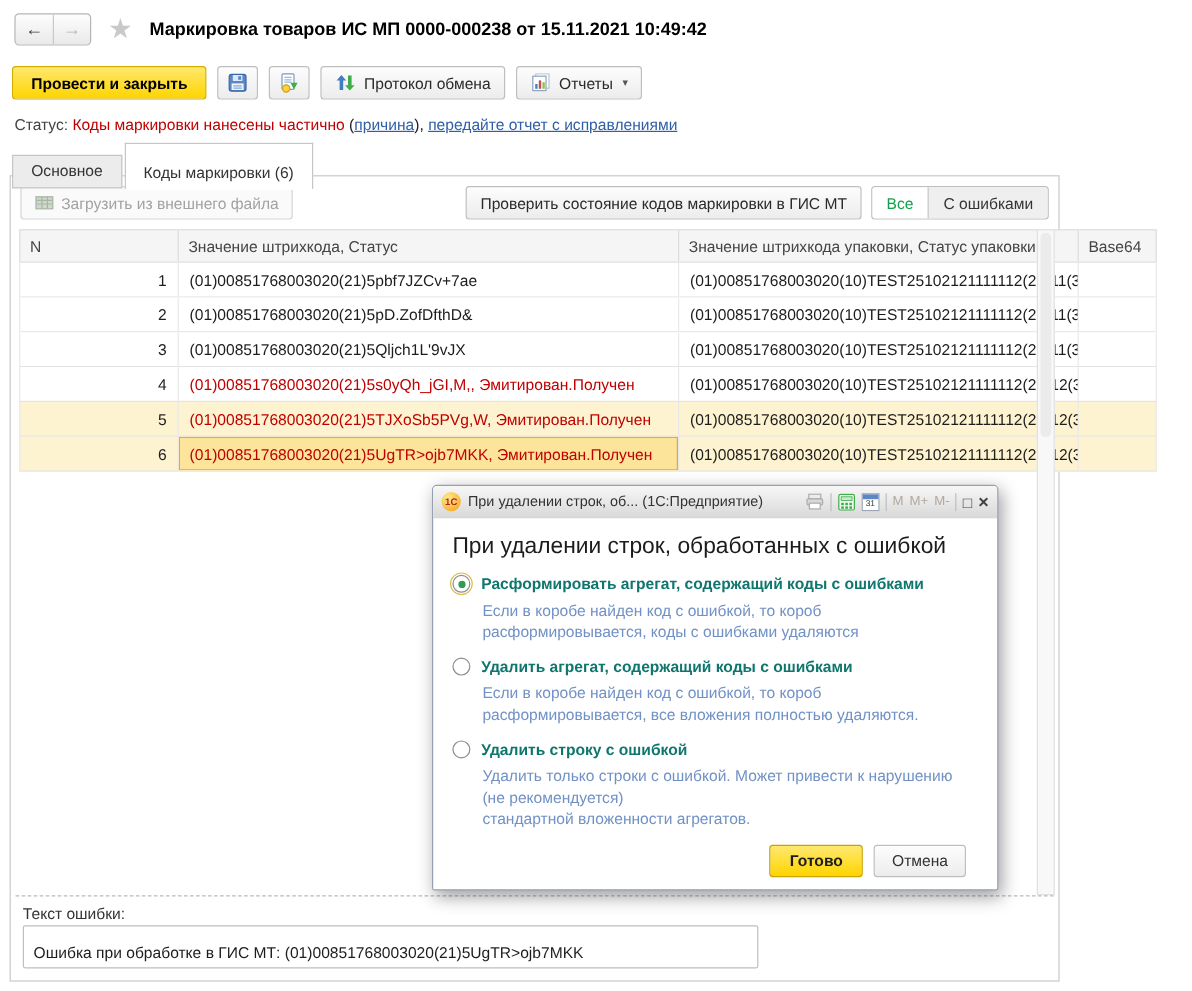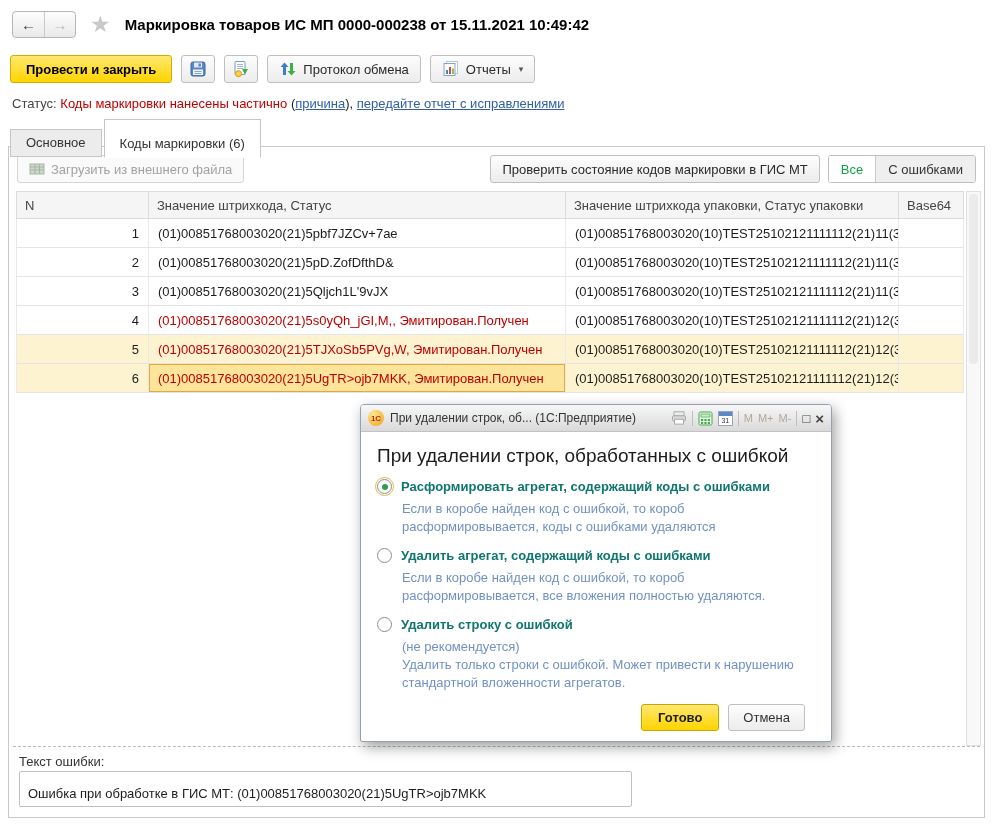--- a/index.html
+++ b/index.html
@@ -26,21 +26,21 @@
   .status-label { color: #444; }
   .status-bad { color: #c00000; }
   .lnk { color: #2f5fa5; text-decoration: underline; cursor: pointer; }
 
   
   .tab-strip { position: absolute; top: 119px; left: 10px; display: flex; align-items: flex-end; z-index: 3; }
   .tab { padding: 5px 15px 6px; border: 1px solid #c6c6c6; background: #ececec; color: #333; margin-right: 2px; cursor: pointer; }
   .tab.active { background: #fff; border-bottom: 1px solid #fff; padding-top: 16px; margin-bottom: -1px; }
 
   
-  .panel { position: absolute; top: 146px; left: 8px; width: 977px; height: 672px; border: 1px solid #c9c9c9; background: #fff; }
+  .panel { position: absolute; top: 146px; left: 8px; width: 875px; height: 672px; border: 1px solid #c9c9c9; background: #fff; }
 
   .command-bar { position: absolute; top: 7px; left: 8px; right: 8px; height: 30px; display: flex; justify-content: space-between; align-items: center; }
   .btn[disabled], .btn.disabled { color: #a2a2a2; background: #fafafa; border-color: #d5d5d5; cursor: default; }
   .right-cmds { display: flex; align-items: center; gap: 8px; }
   .seg { display: flex; border: 1px solid #bfbfbf; border-radius: 3px; overflow: hidden; }
   .seg-item { padding: 4px 12px; height: 26px; display: flex; align-items: center; cursor: pointer; }
   .seg-item.on { background: #fff; color: #12a14b; }
   .seg-item.off { background: #efefef; color: #333; border-left: 1px solid #c9c9c9; }
 
   
@@ -312,22 +312,22 @@
           </div>
           <div class="opt-desc">
             <div>Если в коробе найден код с ошибкой, то короб</div>
             <div>расформировывается, все вложения полностью удаляются.</div>
           </div>
           <div class="opt-row">
             <span class="radio"></span>
             <span class="opt-label">Удалить строку с ошибкой</span>
           </div>
           <div class="opt-desc">
+            <div>Удалить только строки с ошибкой. Может привести к нарушению</div>
             <div>(не рекомендуется)</div>
-            <div>Удалить только строки с ошибкой. Может привести к нарушению</div>
             <div>стандартной вложенности агрегатов.</div>
           </div>
         </div>
       <div class="dlg-buttons">
         <div class="btn-ok">Готово</div>
         <div class="btn-cancel">Отмена</div>
       </div>
     </div>
   </div>
 

